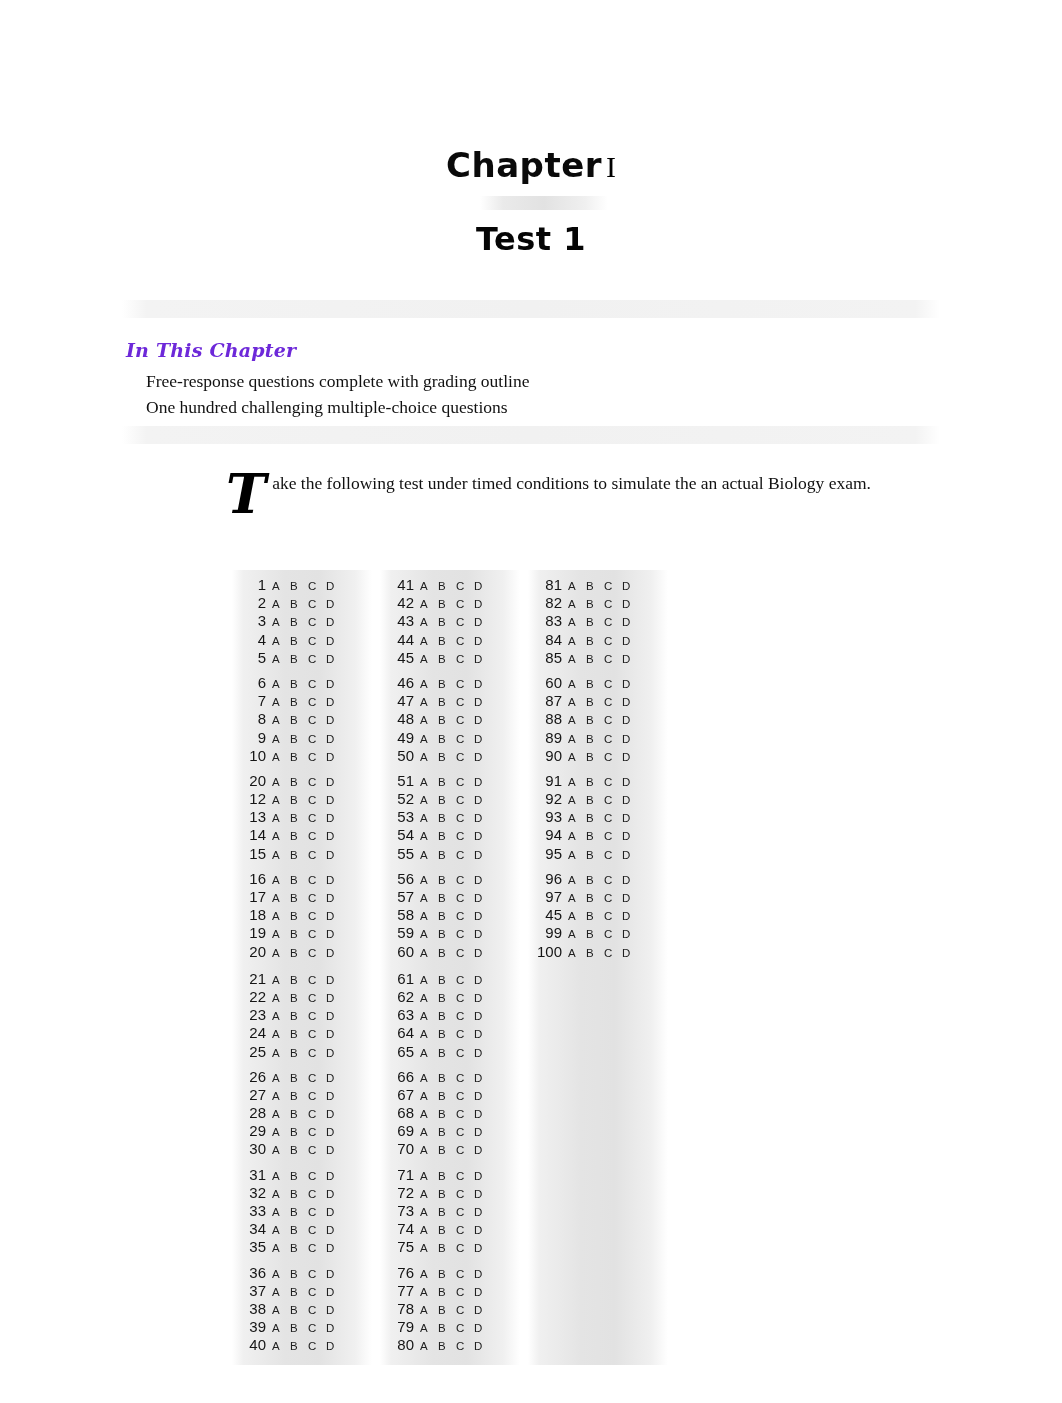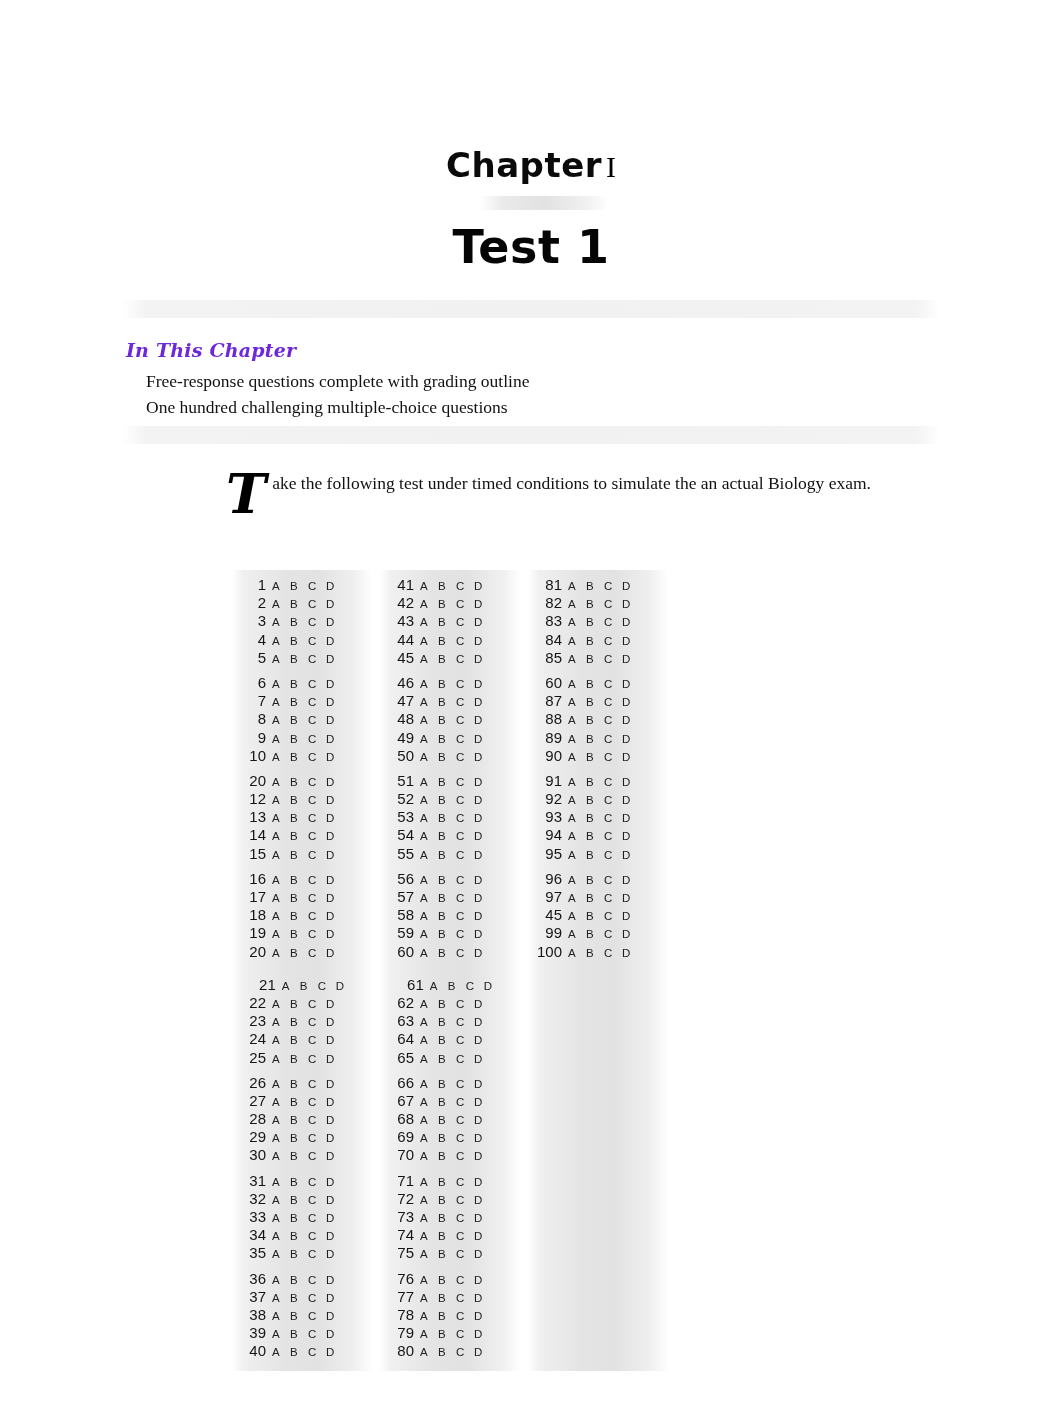--- a/index.html
+++ b/index.html
@@ -65,21 +65,21 @@
   }
 
   .test-title {
     position: absolute;
     left: 0;
     right: 0;
     top: 222px;
     text-align: center;
     font-family: "DejaVu Sans", "Liberation Sans", sans-serif;
     font-weight: 700;
-    font-size: 46px;
+    font-size: 32px;
     line-height: 1.1;
     color: #050505;
     letter-spacing: 0.5px;
   }
 
   
   .band {
     position: absolute;
     left: 122px;
     width: 818px;
@@ -162,21 +162,21 @@
   .grid-col.c2 { width: 122px; margin-left: 8px; }
   .grid-col.c3 { width: 122px; margin-left: 8px; }
 
   .ans-row {
     display: flex;
     align-items: baseline;
     height: 18.2px;
     white-space: nowrap;
   }
   .ans-row.gap-small { margin-top: 7px; }
-  .ans-row.gap-large { margin-top: 15px; justify-content: center; }
+  .ans-row.gap-large { margin-top: 9px; }
 
   .q-num {
     width: 34px;
     text-align: right;
     font-family: "Liberation Sans", "DejaVu Sans", sans-serif;
     font-size: 15px;
     color: #151515;
     padding-right: 6px;
   }
   .opts {

